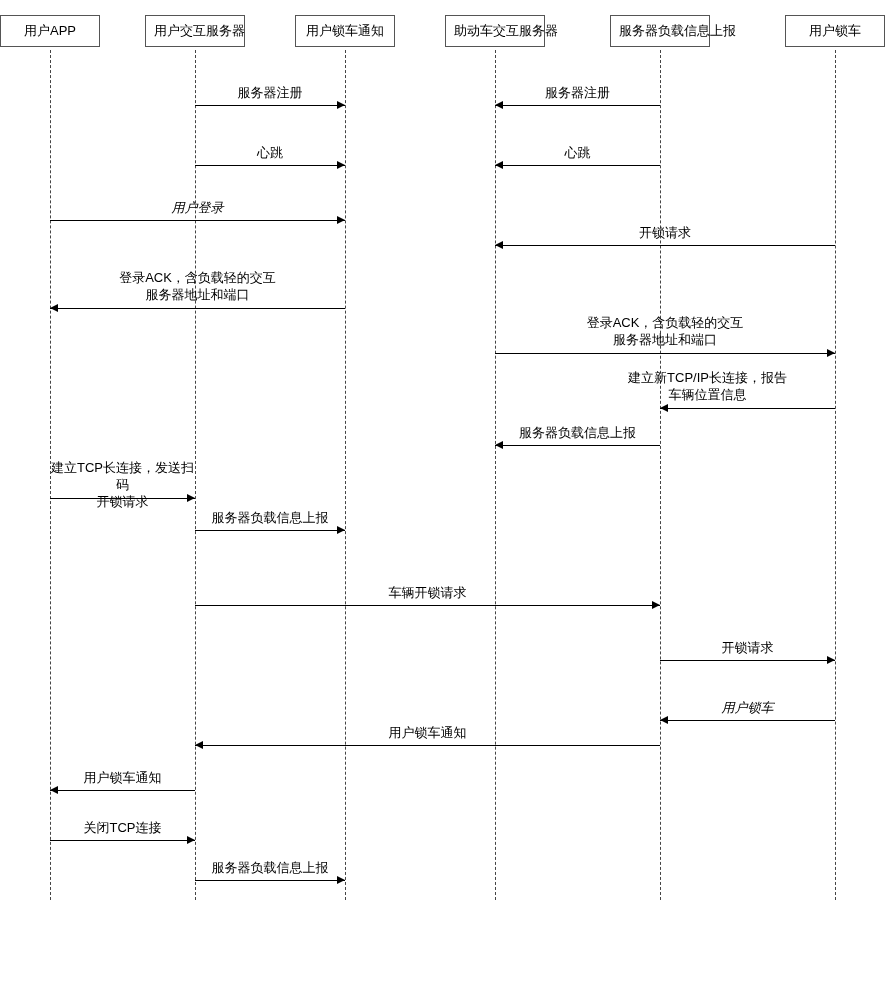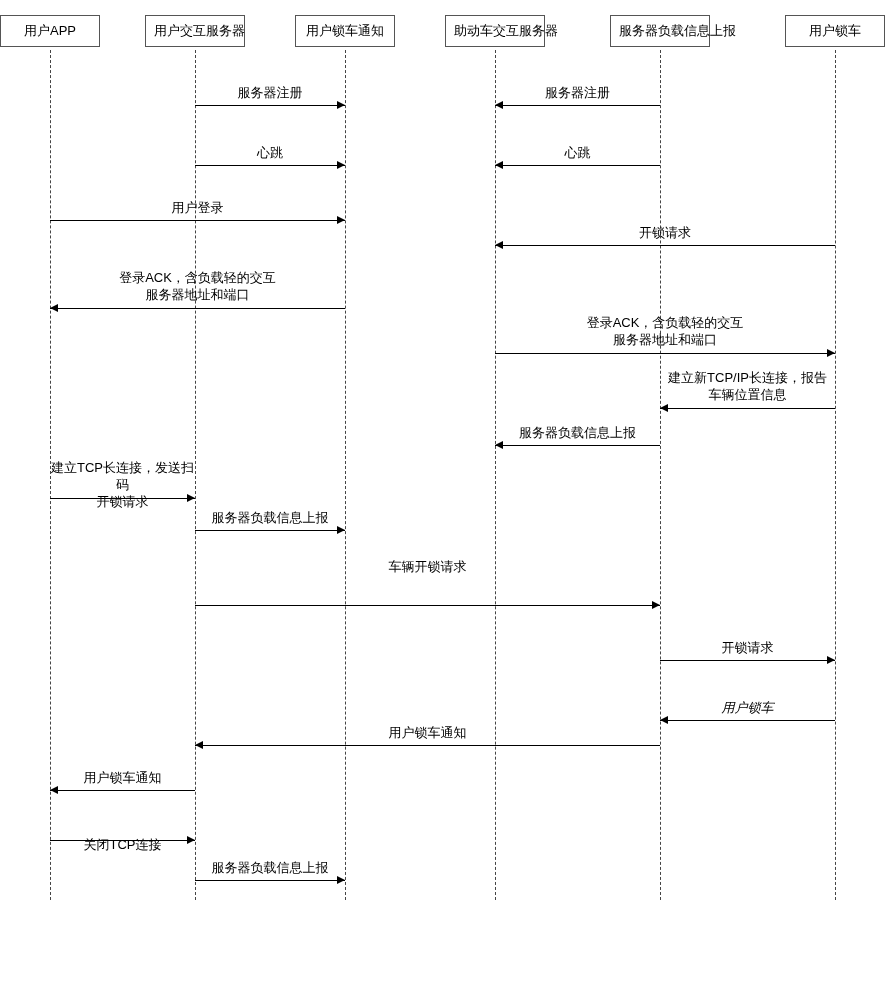--- a/index.html
+++ b/index.html
@@ -84,61 +84,61 @@
     <div class="msg" style="left: 195px; width: 150px; top: 145px;">
       <div class="label">心跳</div>
     </div>
     <div class="arrow-line" style="left: 195px; top: 165px; width: 150px;"></div>
     <div class="arrow-head-r" style="left: 337px; top: 161px;"></div>
     <div class="msg" style="left: 495px; width: 165px; top: 145px;">
       <div class="label">心跳</div>
     </div>
     <div class="arrow-line" style="left: 495px; top: 165px; width: 165px;"></div>
     <div class="arrow-head-l" style="left: 495px; top: 161px;"></div>
-    <div class="msg" style="left: 50px; width: 295px; top: 200px;">
+    <div class="msg" style="left: 50px; width: 295px; top: 200px; font-style: italic;">
       <div class="label">用户登录</div>
     </div>
     <div class="arrow-line" style="left: 50px; top: 220px; width: 295px;"></div>
     <div class="arrow-head-r" style="left: 337px; top: 216px;"></div>
     <div class="msg" style="left: 495px; width: 340px; top: 225px;">
       <div class="label">开锁请求</div>
     </div>
     <div class="arrow-line" style="left: 495px; top: 245px; width: 340px;"></div>
     <div class="arrow-head-l" style="left: 495px; top: 241px;"></div>
     <div class="msg" style="left: 50px; width: 295px; top: 270px;">
       <div class="label">登录ACK，含负载轻的交互<br>服务器地址和端口</div>
     </div>
     <div class="arrow-line" style="left: 50px; top: 308px; width: 295px;"></div>
     <div class="arrow-head-l" style="left: 50px; top: 304px;"></div>
     <div class="msg" style="left: 495px; width: 340px; top: 315px;">
       <div class="label">登录ACK，含负载轻的交互<br>服务器地址和端口</div>
     </div>
     <div class="arrow-line" style="left: 495px; top: 353px; width: 340px;"></div>
     <div class="arrow-head-r" style="left: 827px; top: 349px;"></div>
-    <div class="msg" style="left: 660px; width: 175px; top: 370px;">
+    <div class="msg" style="left: 620px; width: 175px; top: 370px;">
       <div class="label">建立新TCP/IP长连接，报告<br>车辆位置信息</div>
     </div>
     <div class="arrow-line" style="left: 660px; top: 408px; width: 175px;"></div>
     <div class="arrow-head-l" style="left: 660px; top: 404px;"></div>
     <div class="msg" style="left: 495px; width: 165px; top: 425px;">
       <div class="label">服务器负载信息上报</div>
     </div>
     <div class="arrow-line" style="left: 495px; top: 445px; width: 165px;"></div>
     <div class="arrow-head-l" style="left: 495px; top: 441px;"></div>
     <div class="msg" style="left: 50px; width: 145px; top: 460px;">
       <div class="label">建立TCP长连接，发送扫码<br>开锁请求</div>
     </div>
     <div class="arrow-line" style="left: 50px; top: 498px; width: 145px;"></div>
     <div class="arrow-head-r" style="left: 187px; top: 494px;"></div>
     <div class="msg" style="left: 195px; width: 150px; top: 510px;">
       <div class="label">服务器负载信息上报</div>
     </div>
     <div class="arrow-line" style="left: 195px; top: 530px; width: 150px;"></div>
     <div class="arrow-head-r" style="left: 337px; top: 526px;"></div>
-    <div class="msg" style="left: 195px; width: 465px; top: 559px;">
+    <div class="msg" style="left: 195px; width: 465px; top: 585px;">
       <div class="label">车辆开锁请求</div>
     </div>
     <div class="arrow-line" style="left: 195px; top: 605px; width: 465px;"></div>
     <div class="arrow-head-r" style="left: 652px; top: 601px;"></div>
     <div class="msg" style="left: 660px; width: 175px; top: 640px;">
       <div class="label">开锁请求</div>
     </div>
     <div class="arrow-line" style="left: 660px; top: 660px; width: 175px;"></div>
     <div class="arrow-head-r" style="left: 827px; top: 656px;"></div>
     <div class="msg" style="left: 660px; width: 175px; top: 700px; font-style: italic;">
@@ -149,21 +149,21 @@
     <div class="msg" style="left: 195px; width: 465px; top: 725px;">
       <div class="label">用户锁车通知</div>
     </div>
     <div class="arrow-line" style="left: 195px; top: 745px; width: 465px;"></div>
     <div class="arrow-head-l" style="left: 195px; top: 741px;"></div>
     <div class="msg" style="left: 50px; width: 145px; top: 770px;">
       <div class="label">用户锁车通知</div>
     </div>
     <div class="arrow-line" style="left: 50px; top: 790px; width: 145px;"></div>
     <div class="arrow-head-l" style="left: 50px; top: 786px;"></div>
-    <div class="msg" style="left: 50px; width: 145px; top: 820px; margin-top: 17px;">
+    <div class="msg" style="left: 50px; width: 145px; top: 820px;">
       <div class="label">关闭TCP连接</div>
     </div>
     <div class="arrow-line" style="left: 50px; top: 840px; width: 145px;"></div>
     <div class="arrow-head-r" style="left: 187px; top: 836px;"></div>
     <div class="msg" style="left: 195px; width: 150px; top: 860px;">
       <div class="label">服务器负载信息上报</div>
     </div>
     <div class="arrow-line" style="left: 195px; top: 880px; width: 150px;"></div>
     <div class="arrow-head-r" style="left: 337px; top: 876px;"></div>
   </div>

